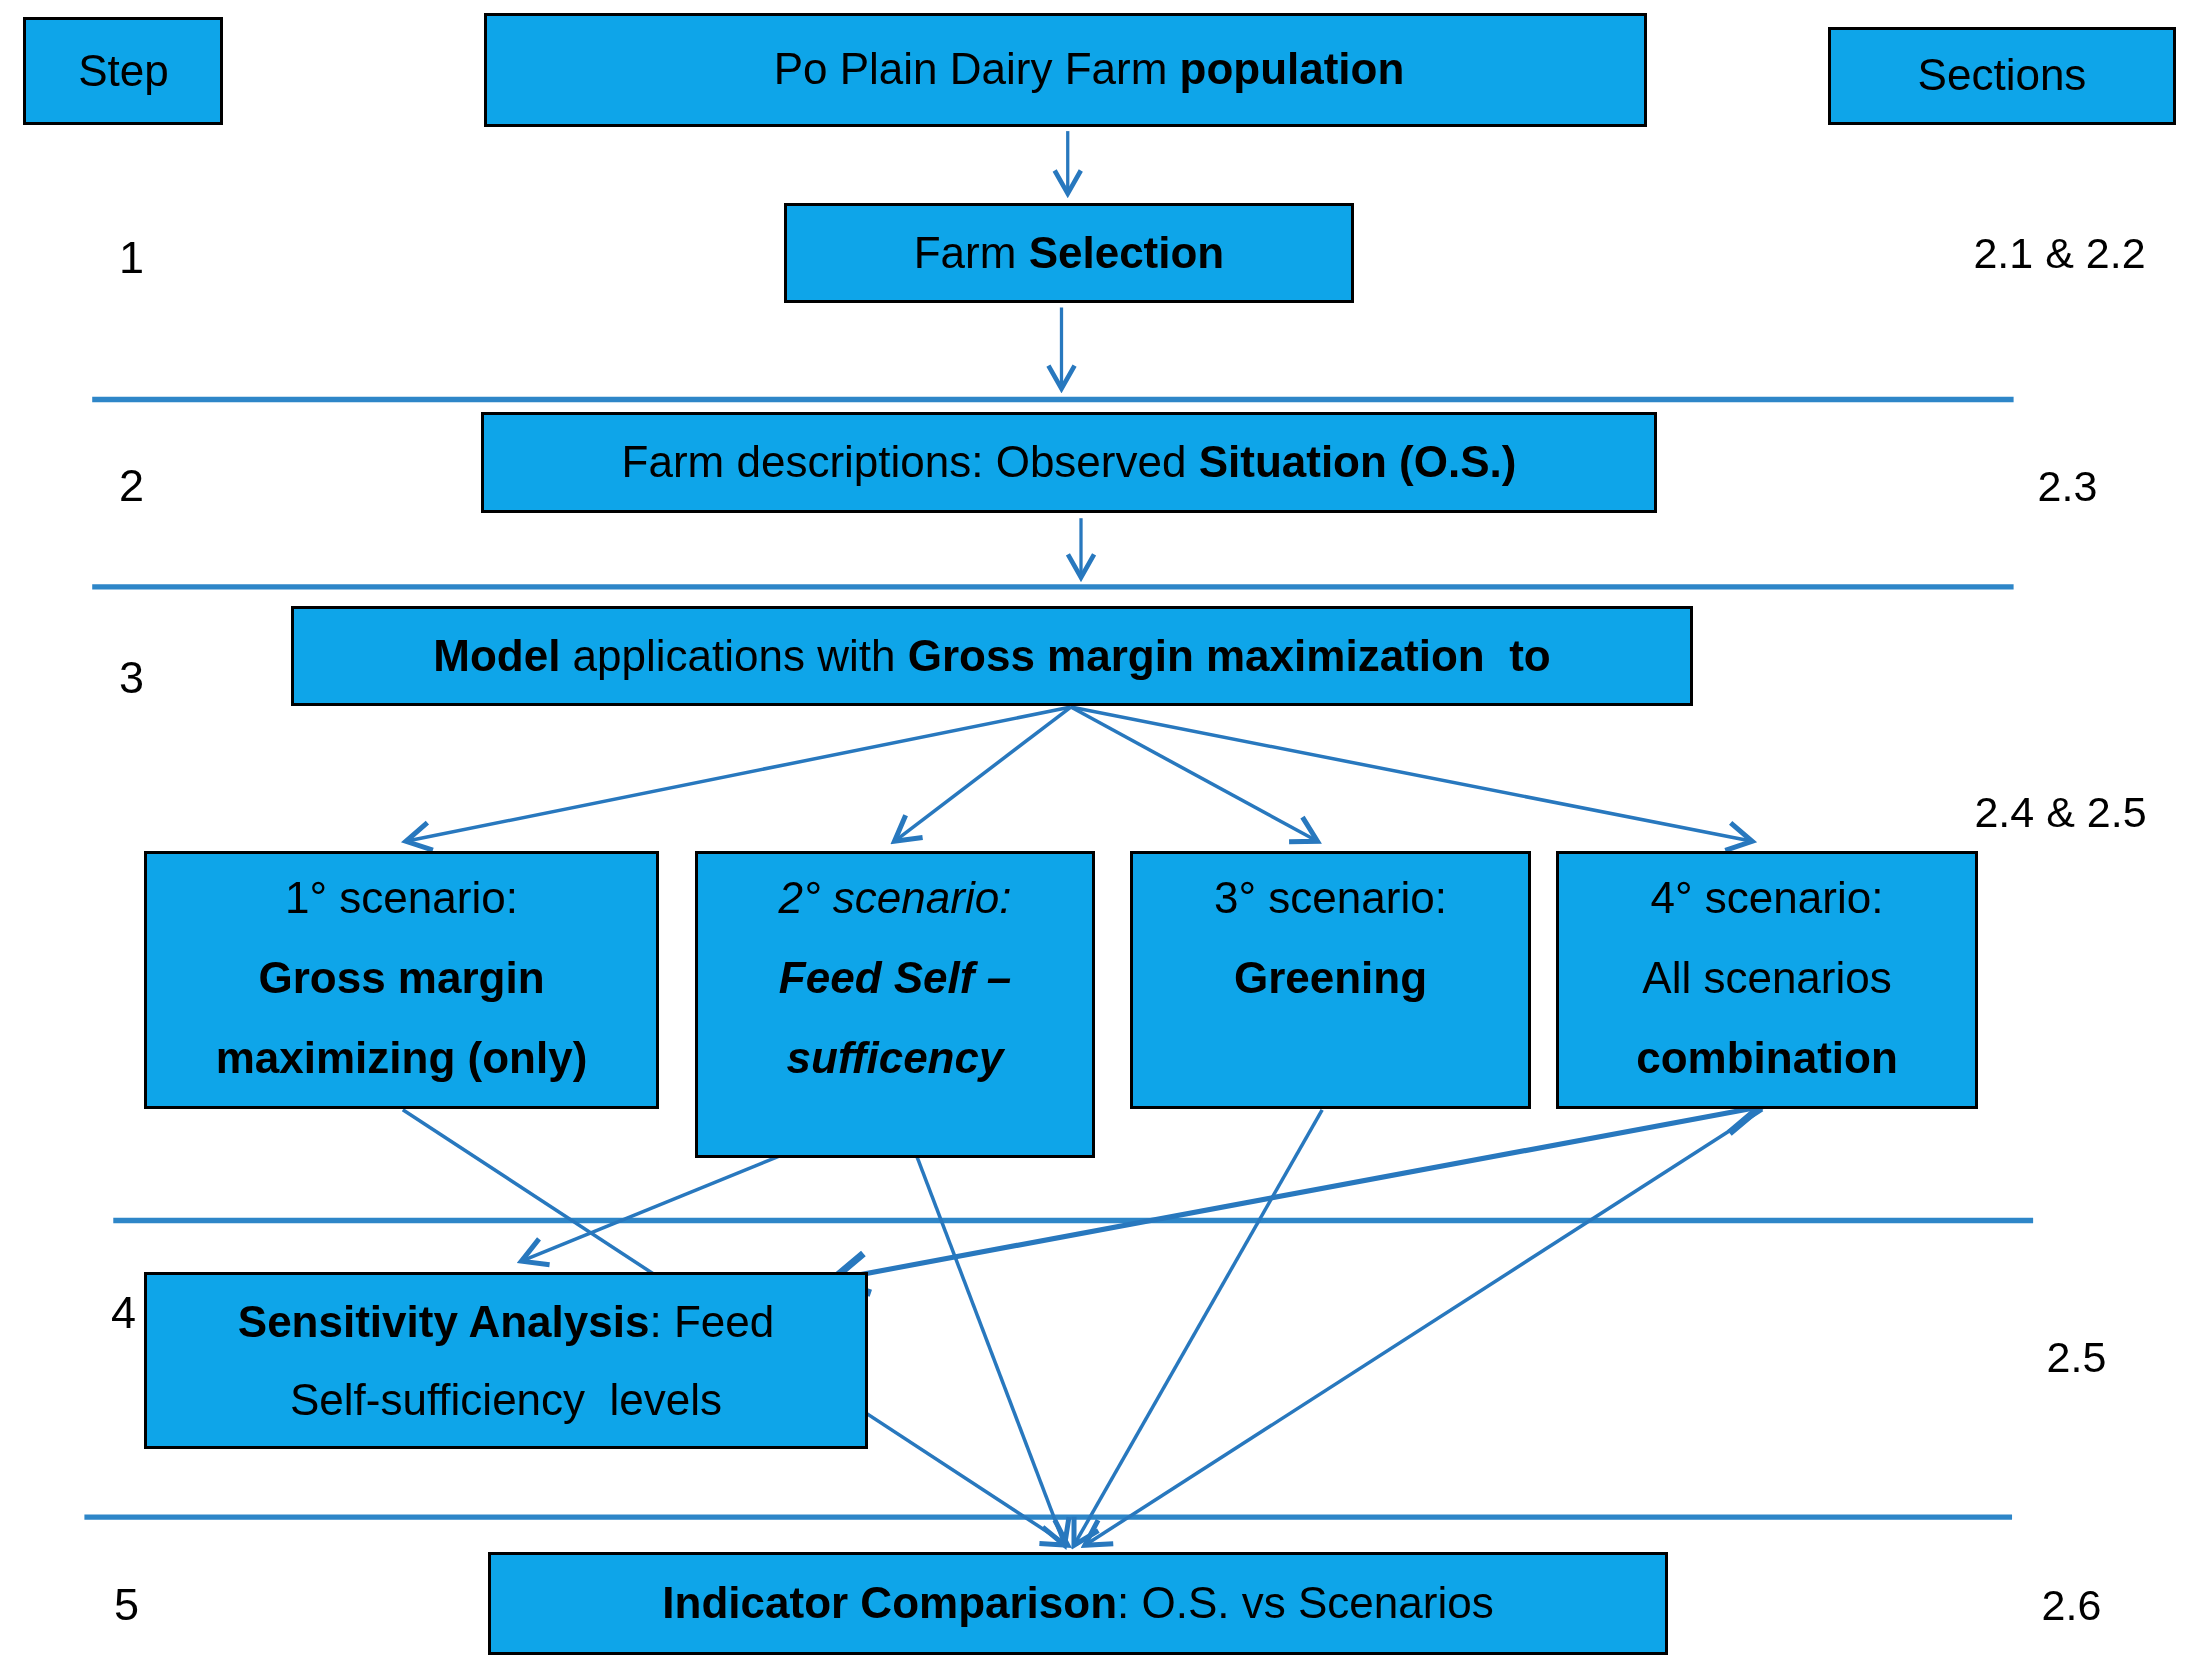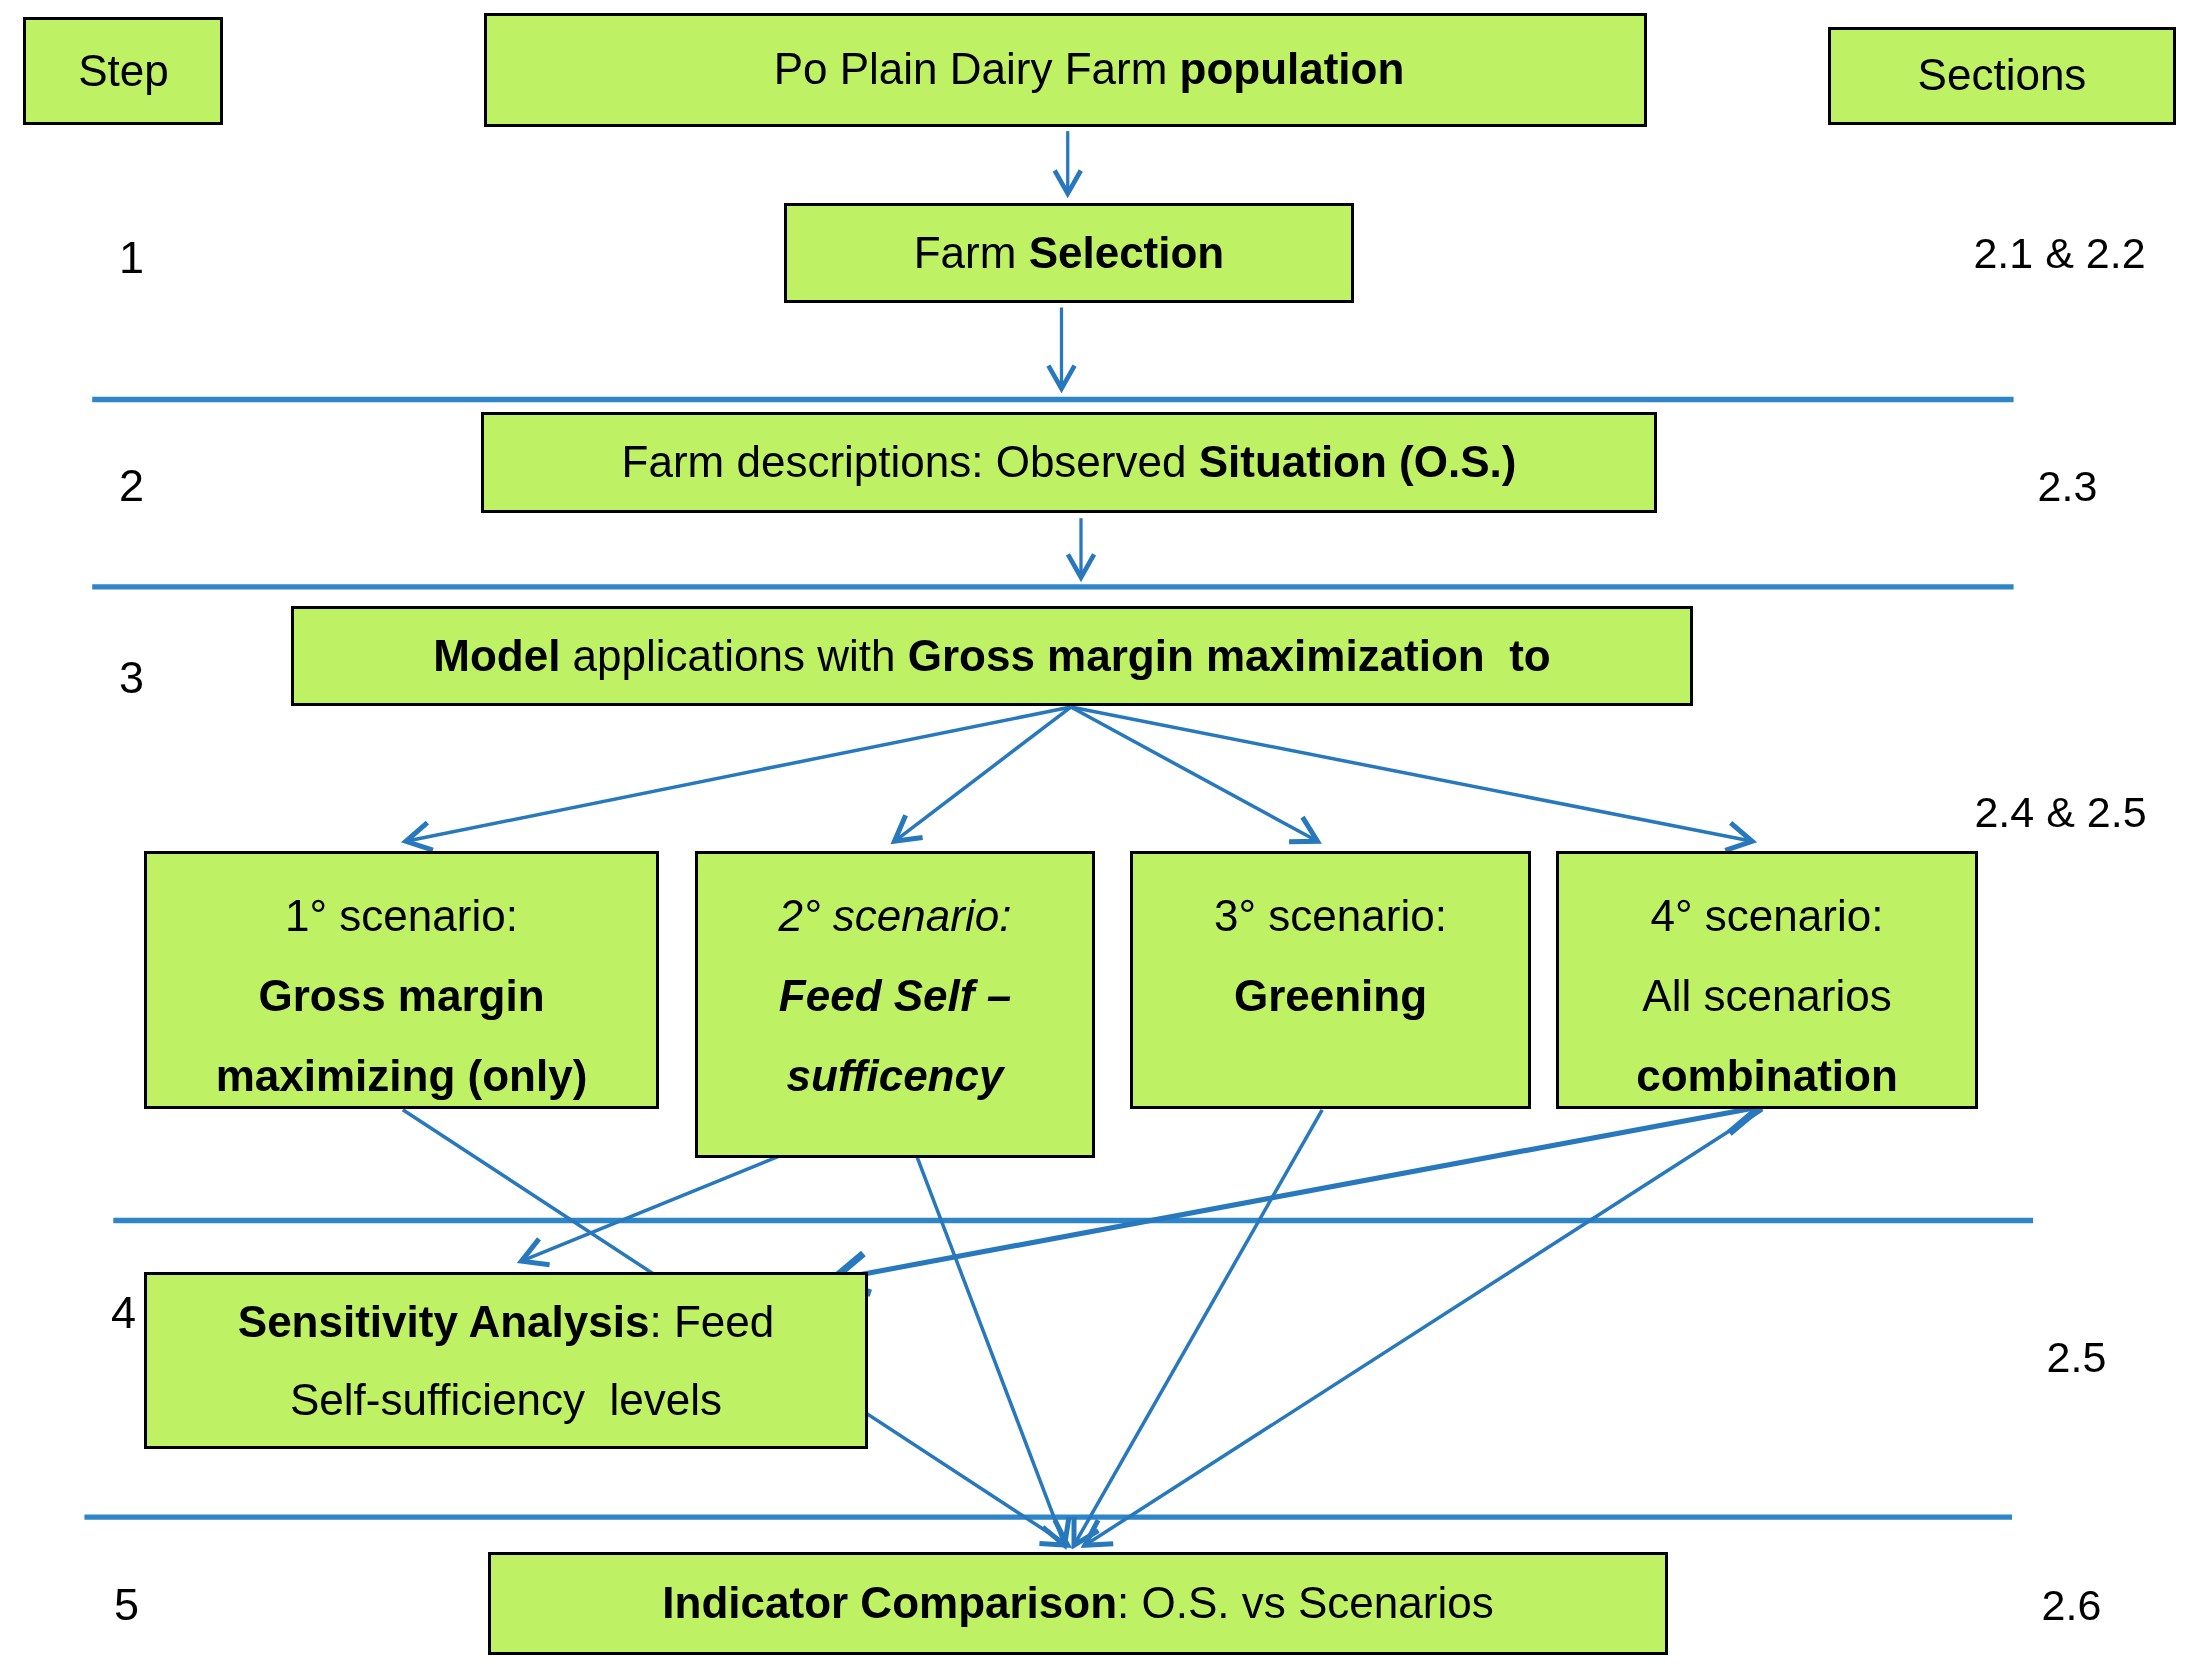--- a/index.html
+++ b/index.html
@@ -8,32 +8,32 @@
     width:2194px;
     height:1674px;
     background:#ffffff;
     font-family:"Liberation Sans", sans-serif;
     color:#000;
     overflow:hidden;
   }
   .wires{position:absolute;left:0;top:0;width:2194px;height:1674px;}
   .box{
     position:absolute;
-    background:#bef264;
+    background:#0ea5e9;
     border:3.1px solid #000;
     display:flex;
     align-items:center;
     justify-content:center;
     text-align:center;
     box-sizing:border-box;
     z-index:2;
   }
   .t{white-space:pre-wrap;font-size:44px;line-height:1.15;}
   .b{font-weight:bold;}
-  .scen{flex-direction:column;justify-content:flex-start;padding-top:22px;}
+  .scen{flex-direction:column;justify-content:flex-start;padding-top:4px;}
   .scen .ln{display:block;font-size:44px;line-height:80px;white-space:pre-wrap;}
   .sens-line{display:block;font-size:44px;line-height:78px;white-space:pre-wrap;}
   .stepnum{
     position:absolute;width:125px;text-align:center;
     font-size:45px;line-height:50px;z-index:3;
   }
   .seclab{
     position:absolute;width:297px;text-align:center;
     font-size:43px;line-height:48px;z-index:3;white-space:pre-wrap;
   }

